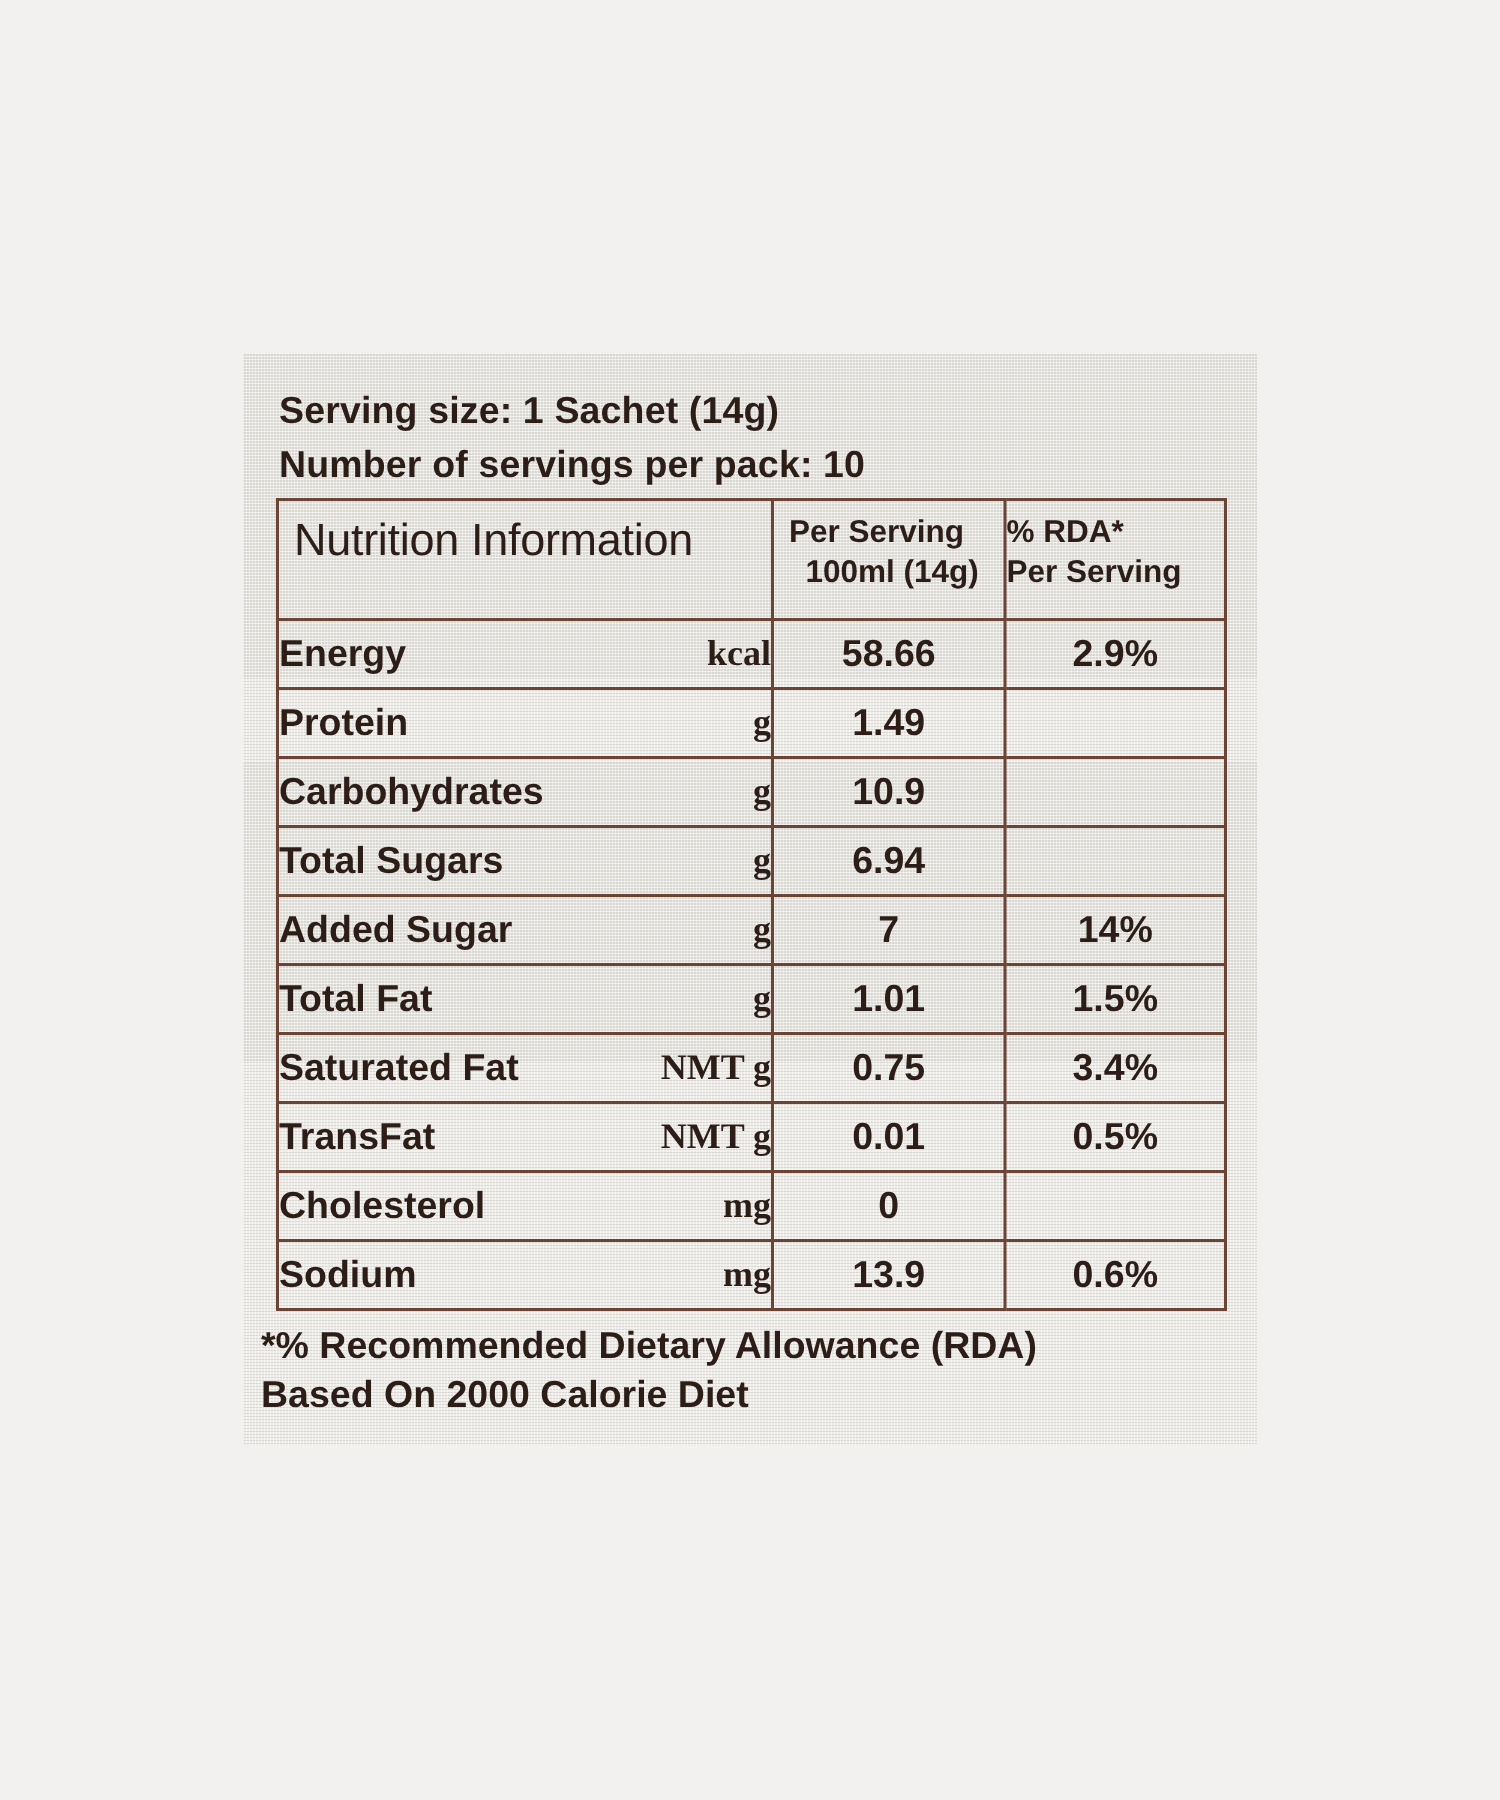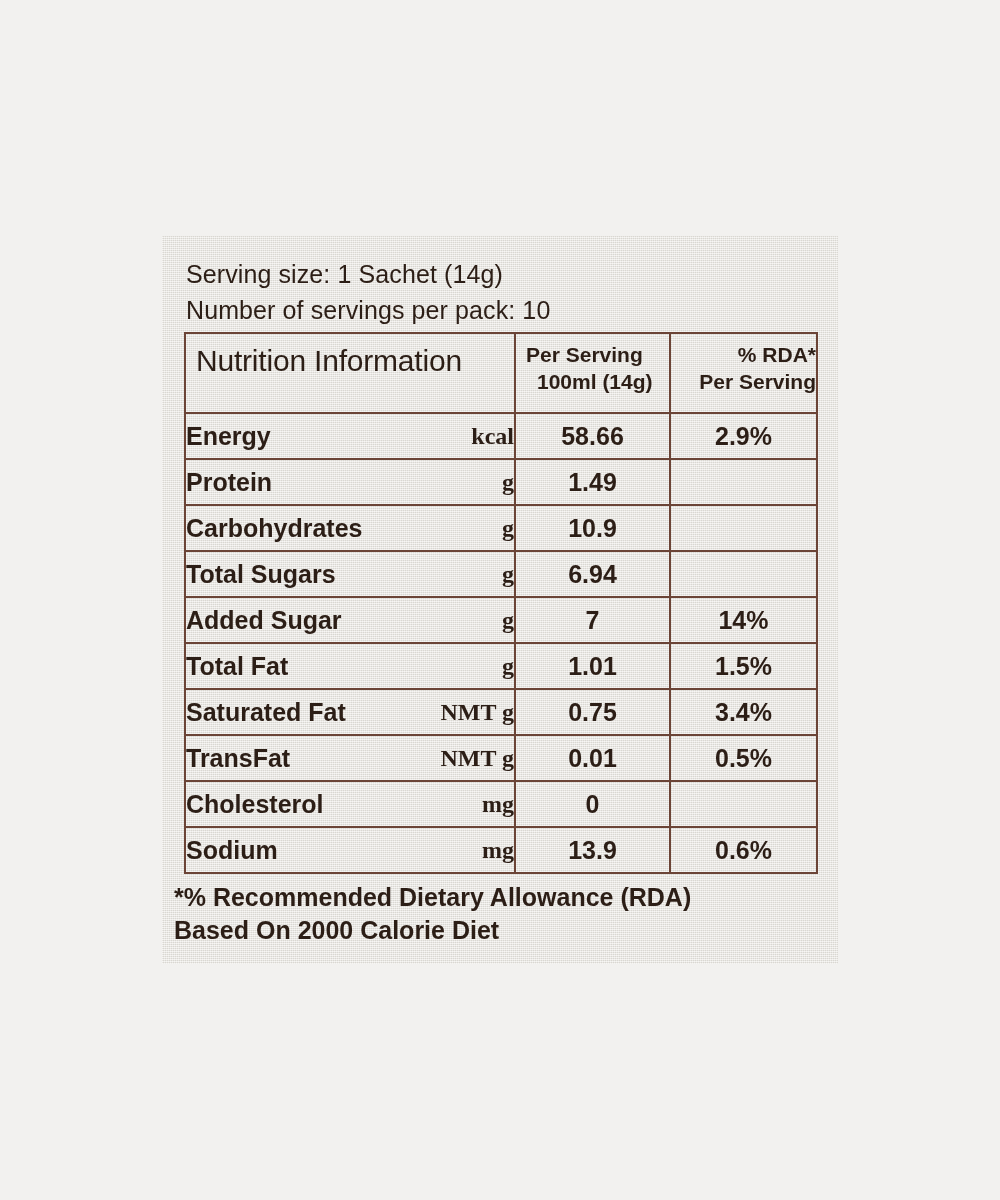--- a/index.html
+++ b/index.html
@@ -28,21 +28,21 @@
   }
 
   .serving-block {
     position: absolute;
     left: 24px;
     top: 20px;
     width: 620px;
   }
   .serving-line {
     font-size: 25px;
-    font-weight: normal;
+    font-weight: bold;
     line-height: 36px;
     letter-spacing: 0.1px;
     color: #2c1e16;
     white-space: nowrap;
   }
 
   table.nutrition {
     position: absolute;
     left: 22px;
     top: 96px;
@@ -74,23 +74,23 @@
     letter-spacing: -0.2px;
   }
   .head-sub {
     font-size: 21px;
     font-weight: bold;
     text-align: left;
     padding: 8px 0 0 10px;
     line-height: 25px;
   }
   .head-sub.center {
-    text-align: right;
+    text-align: left;
     padding-left: 0;
-    padding-right: 0;
+    padding-right: 16px;
   }
 
   tbody tr { height: 46px; }
 
   td.nutrient {
     padding: 0 10px 0 10px;
   }
   .nutrient-inner {
     display: flex;
     justify-content: space-between;

